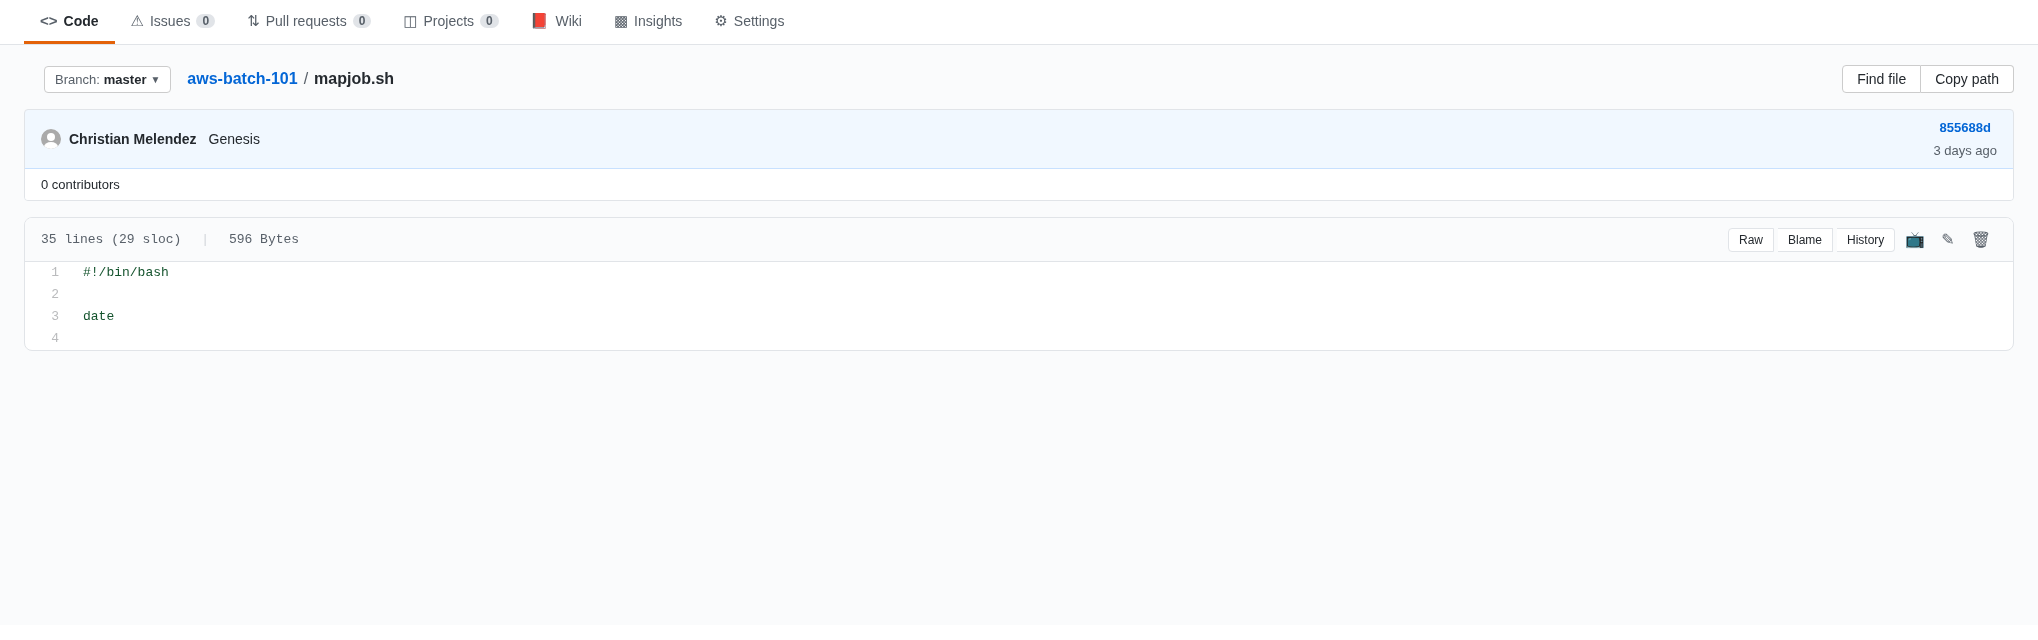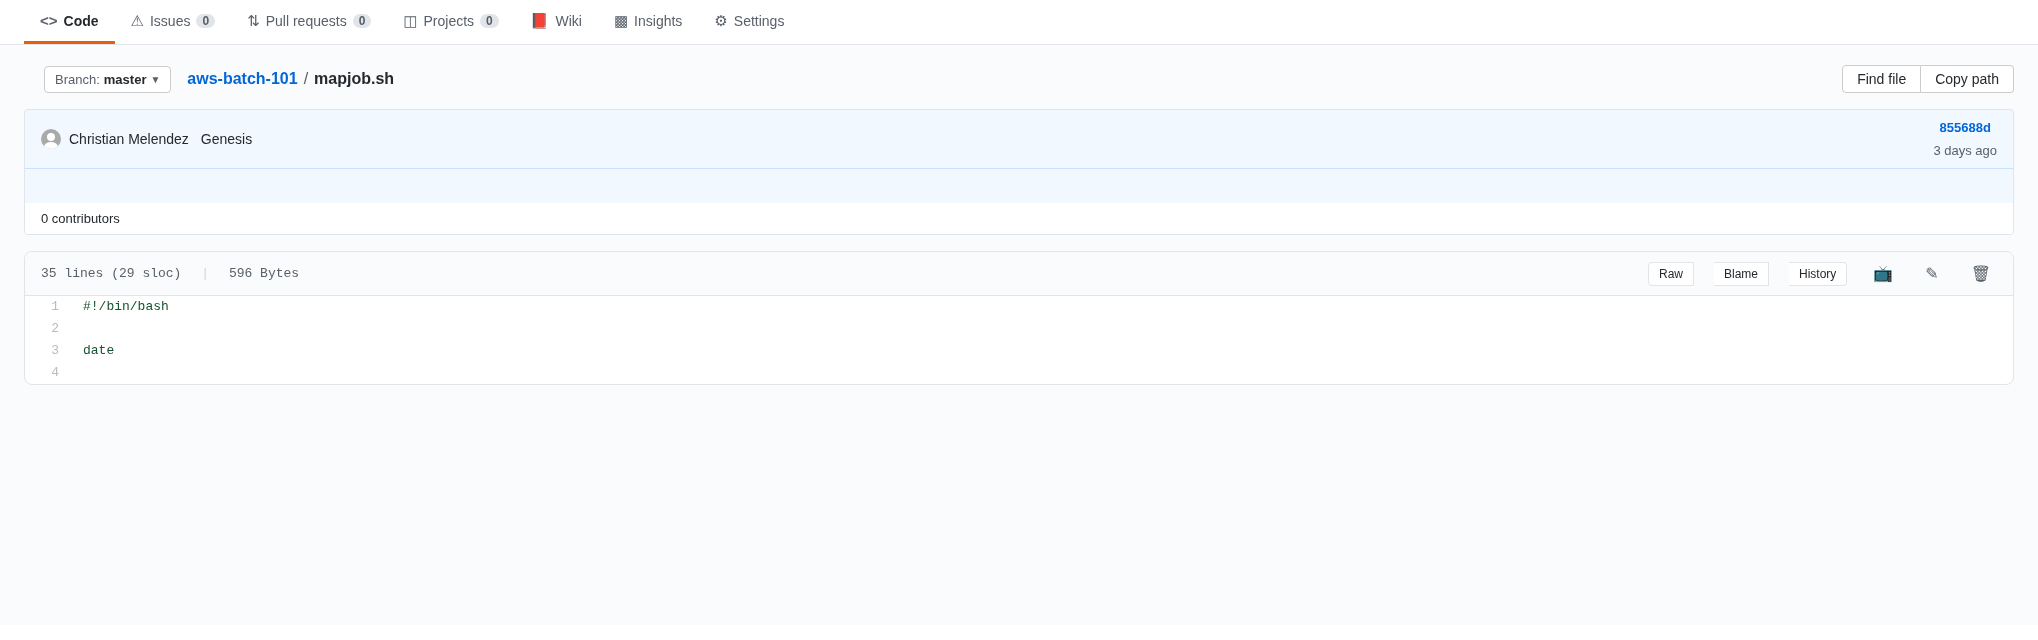--- a/index.html
+++ b/index.html
@@ -133,38 +133,37 @@
       width: 20px;
       height: 20px;
       border-radius: 50%;
       background: #ccc;
       display: flex;
       align-items: center;
       justify-content: center;
       overflow: hidden;
     }
     .commit-avatar svg { width: 20px; height: 20px; }
-    .commit-author-name { font-weight: 400; color: #24292e; }
+    .commit-author-name { font-weight: 700; color: #24292e; }
     .commit-message { color: #24292e; margin-left: 4px; }
     .commit-meta {
       display: flex;
       align-items: center;
       gap: 8px;
       font-size: 13px;
       color: #586069;
       flex-direction: column;
     }
     .commit-hash { color: #0366d6; font-weight: 600; cursor: pointer; }
 
     .contributors-bar {
       padding: 8px 16px;
       font-size: 13px;
       color: #24292e;
       background: #fff;
-      margin-top: 34px;
     }
 
     
     .file-viewer {
       border: 1px solid #e1e4e8;
       border-radius: 8px;
       background: #fff;
       overflow: hidden;
     }
     .file-viewer-header {
@@ -177,21 +176,21 @@
     }
     .file-meta {
       font-size: 13px;
       color: #586069;
       font-family: "SFMono-Regular", Consolas, "Liberation Mono", Menlo, monospace;
     }
     .file-meta .separator { margin: 0 12px; color: #d1d5da; }
     .file-actions {
       display: flex;
       align-items: center;
-      gap: 20px;
+      gap: 4px;
     }
     .file-action-btn {
       border: 1px solid #e1e4e8;
       background: #fff;
       padding: 4px 10px;
       font-size: 12px;
       cursor: pointer;
       color: #24292e;
       font-weight: 500;
     }

